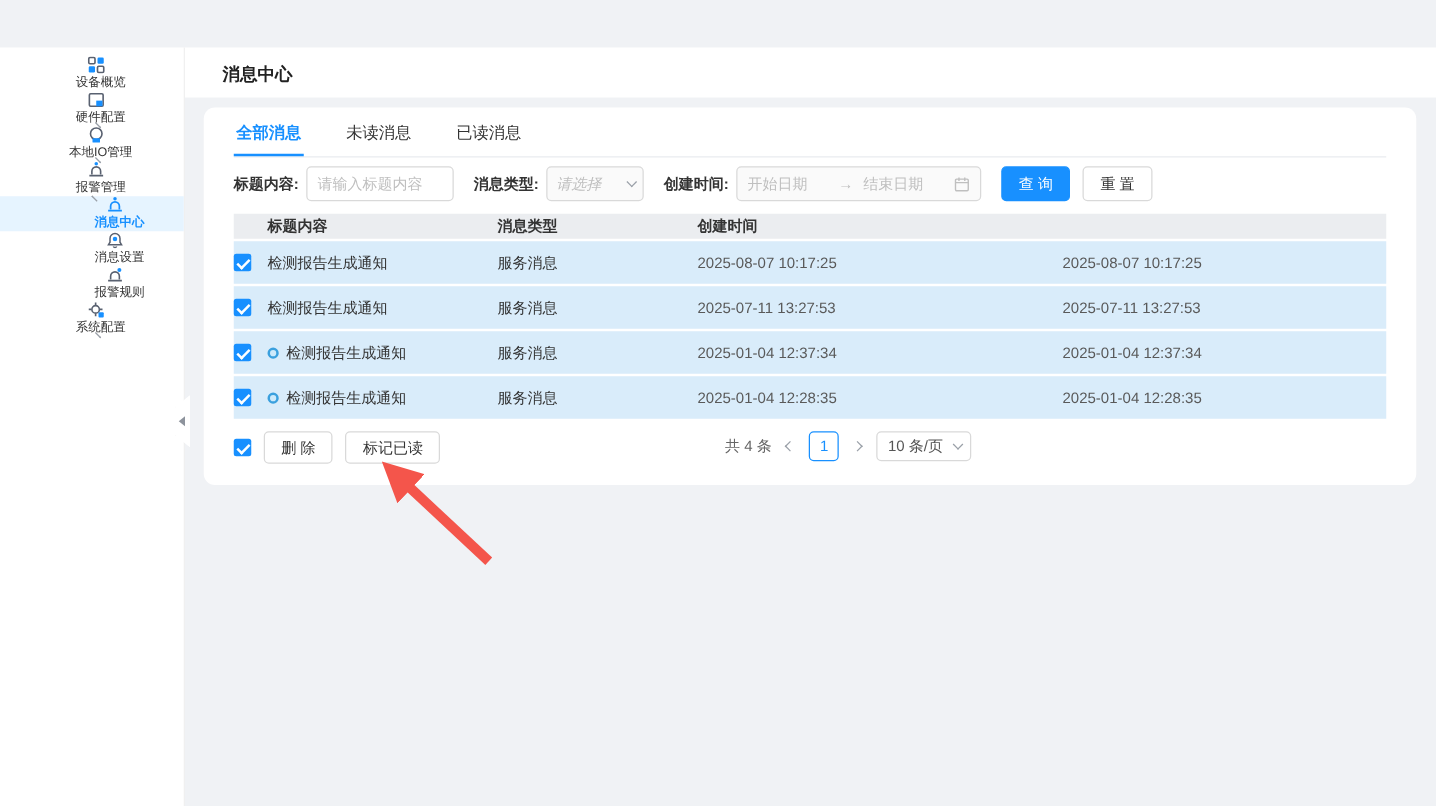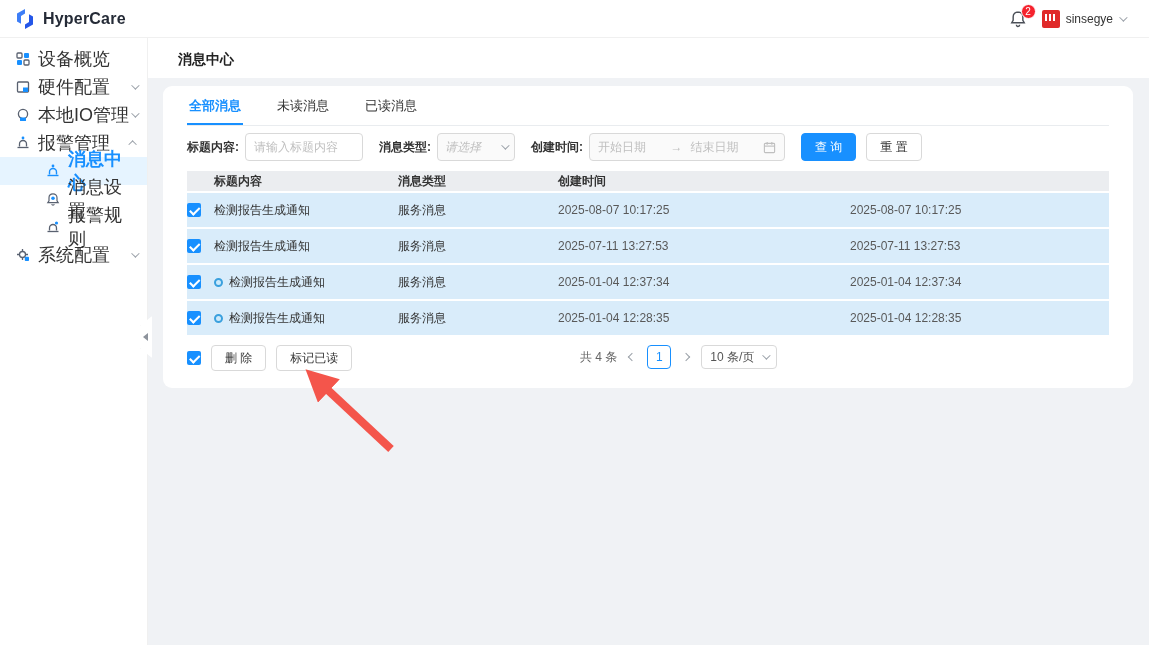--- a/index.html
+++ b/index.html
@@ -26,21 +26,21 @@
   .chev { display:inline-block; width:6px; height:6px; border-right:1.4px solid #9aa0a8; border-bottom:1.4px solid #9aa0a8; }
   .chev.down { transform:rotate(45deg) translateY(-2px); }
   .chev.up { transform:rotate(-135deg) translateY(-2px); }
   .chev.left { transform:rotate(135deg); }
   .chev.right { transform:rotate(-45deg); }
 
   
   .sidebar { position:absolute; top:38px; left:0; width:148px; height:607px; background:#fff;
              border-right:1px solid #f0f0f0; padding-top:7px; }
   .side-item { height:28px; display:flex; align-items:center; padding:0 10px 0 16px; cursor:pointer;
-               color:#333; font-size:18px; }
+               color:#333; font-size:10px;flex-direction:column; }
   .side-item .lbl { flex:1; margin-left:8px; }
   .side-item.sub { padding-left:46px; }
   .side-item.active { background:#e6f4ff; color:#1890ff; font-weight:bold; }
   .icon14 { width:14px; height:14px; flex:0 0 14px; }
   .collapse-handle { position:absolute; left:140px; top:316px; width:12px; height:42px; background:#fff;
                      clip-path:polygon(100% 0, 100% 100%, 0 76%, 0 24%);
                      box-shadow:0 0 4px rgba(0,0,0,.15); z-index:6; display:flex; align-items:center; justify-content:center;
                      cursor:pointer; }
   .collapse-handle .tri { width:0; height:0; border-top:4px solid transparent; border-bottom:4px solid transparent;
                           border-right:5px solid #8d939c; margin-right:2px; }
@@ -97,43 +97,20 @@
   .pg-size { height:24px; border:1px solid #d9d9d9; border-radius:4px; background:#fff; padding:0 8px;
              display:flex; align-items:center; gap:8px; color:#555; cursor:pointer; }
 
   .annotation { position:absolute; left:0; top:0; z-index:40; pointer-events:none; }
 </style>
 </head>
 <body>
 
 <div class="page">
 
-  <div class="topbar">
-    <div class="brand">
-      <svg class="logo" width="22" height="22" viewBox="0 0 22 22">
-        <path d="M11 1 L3 5.5 V13.5 L7 15.7 V7.9 L11 5.6 Z" fill="#3d7ef7"></path>
-        <path d="M11 21 L19 16.5 V8.5 L15 6.3 V14.1 L11 16.4 Z" fill="#2456e8"></path>
-      </svg>
-      <span class="brand-name">HyperCare</span>
-    </div>
-    <div class="top-right">
-      <span class="bell-wrap">
-        <svg width="20" height="20" viewBox="0 0 24 24">
-          <path d="M12 3.5c-3.2 0-5.8 2.6-5.8 5.8v4.2L4.5 16.5h15L17.8 13.5V9.3c0-3.2-2.6-5.8-5.8-5.8z" fill="none" stroke="#4a4f57" stroke-width="1.7"></path>
-          <path d="M10 19a2 2 0 0 0 4 0" fill="none" stroke="#4a4f57" stroke-width="1.7"></path>
-        </svg>
-        <span class="badge">2</span>
-      </span>
-      <span class="user">
-        <span class="avatar"></span>
-        <span class="username">sinsegye</span>
-        <span class="chev down"></span>
-      </span>
-    </div>
-  </div>
 
   <div class="sidebar">
     <div class="side-item">
       <svg class="icon14" viewBox="0 0 14 14">
         <rect x="1" y="1" width="5" height="5" rx="1" fill="none" stroke="#596170" stroke-width="1.3"></rect>
         <rect x="8" y="1" width="5" height="5" rx="1" fill="#1890ff"></rect>
         <rect x="1" y="8" width="5" height="5" rx="1" fill="#1890ff"></rect>
         <rect x="8" y="8" width="5" height="5" rx="1" fill="none" stroke="#596170" stroke-width="1.3"></rect>
       </svg>
       <span class="lbl">设备概览</span>

